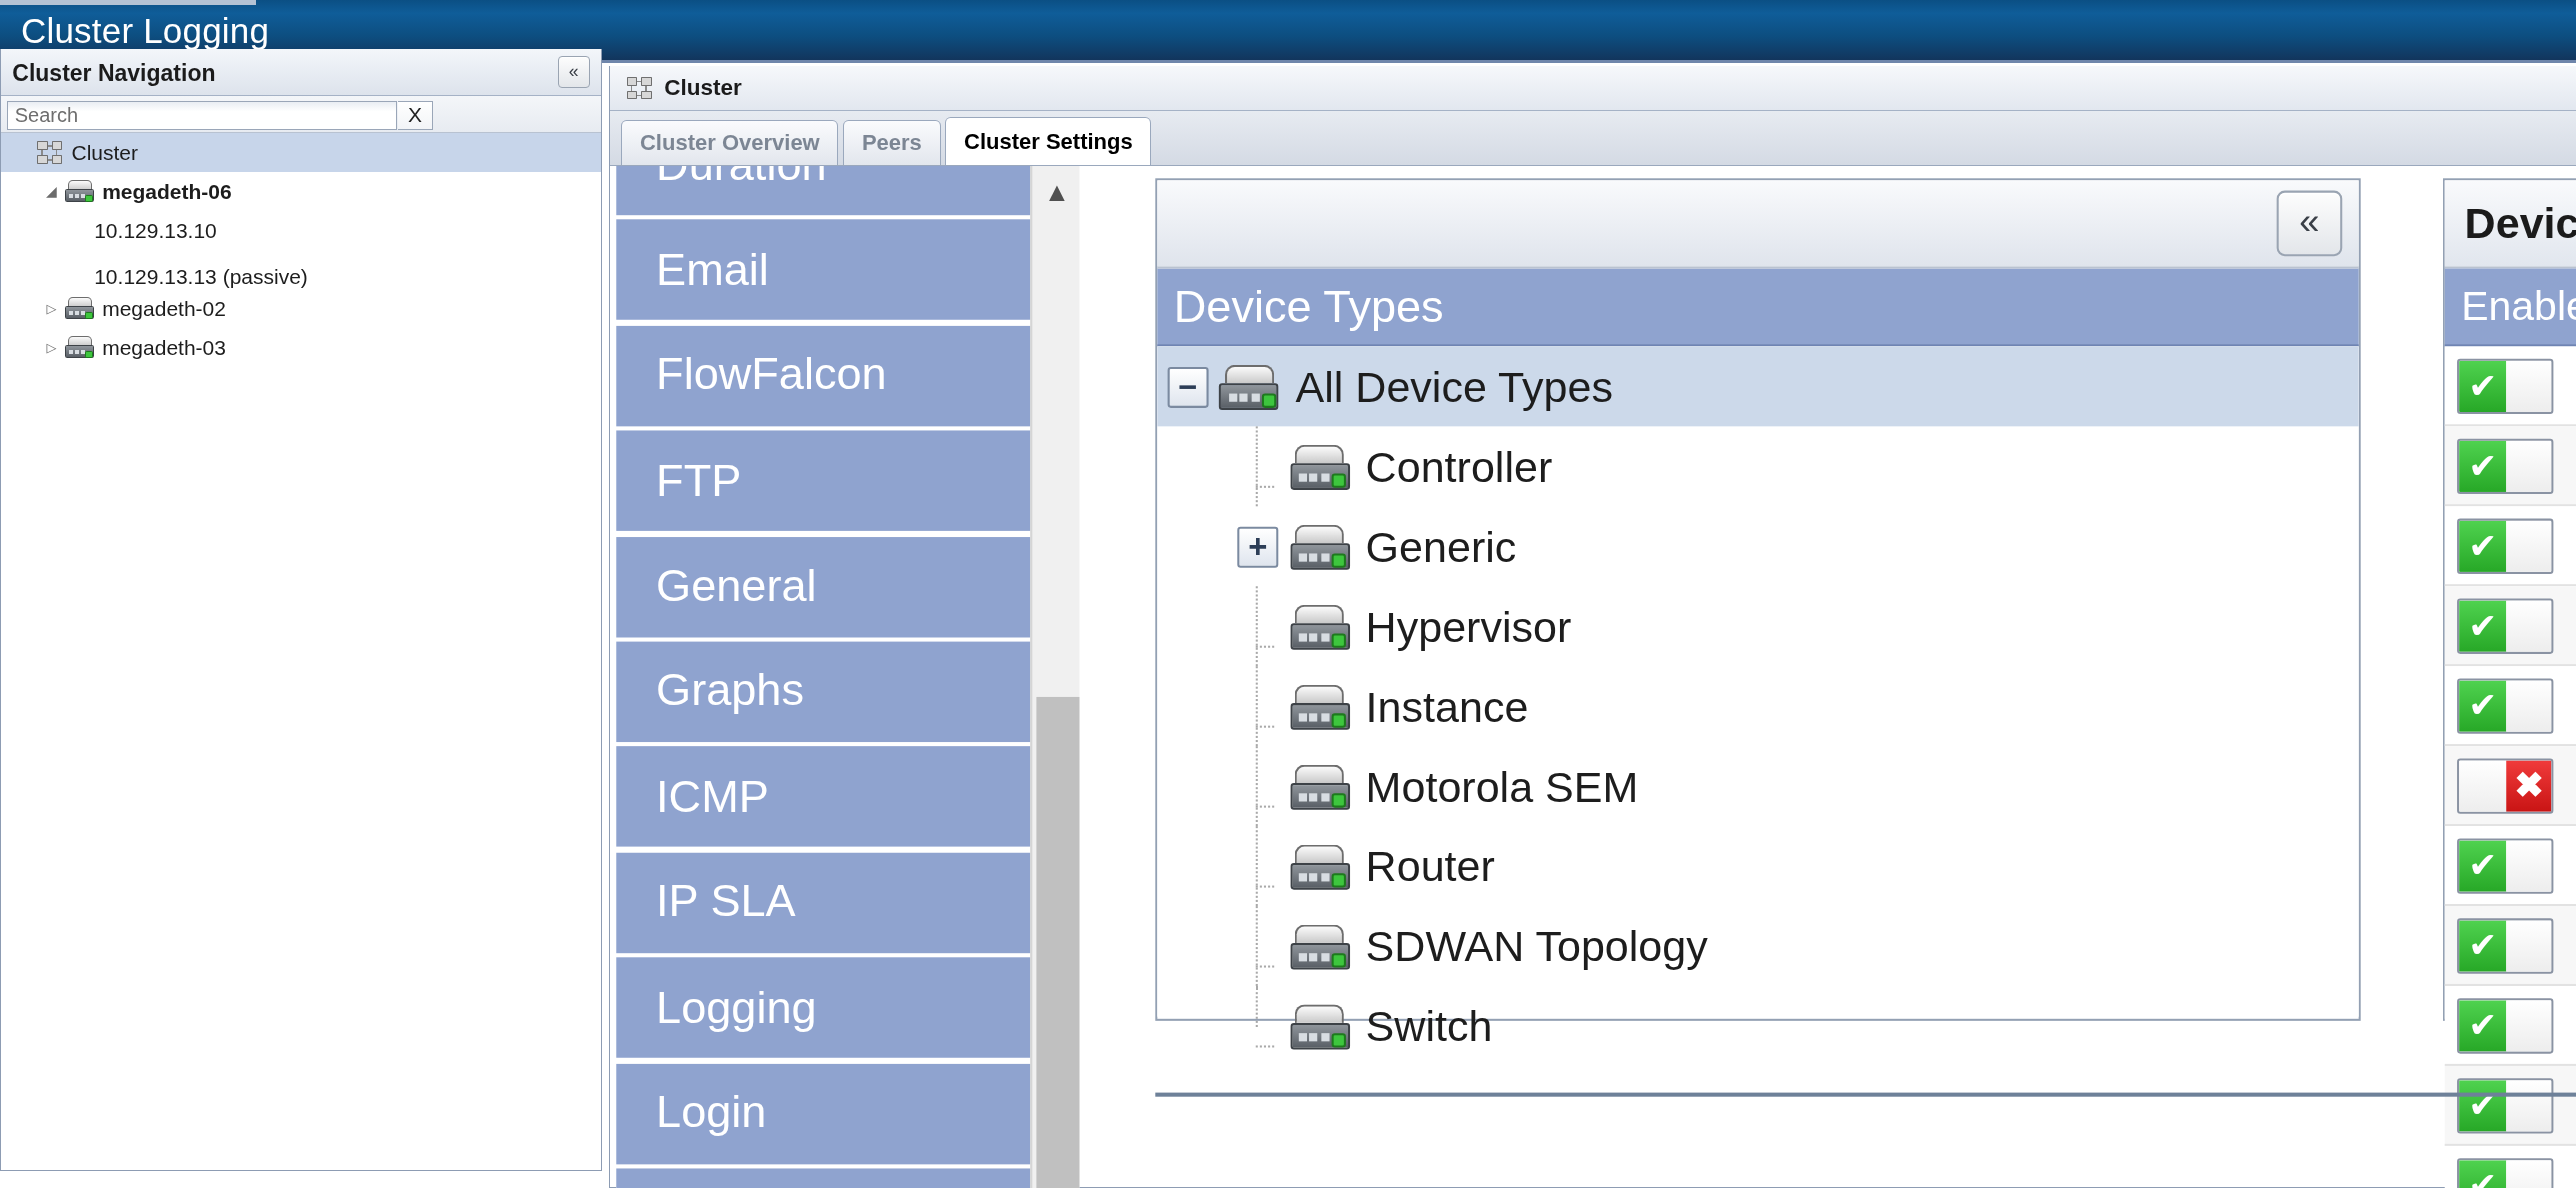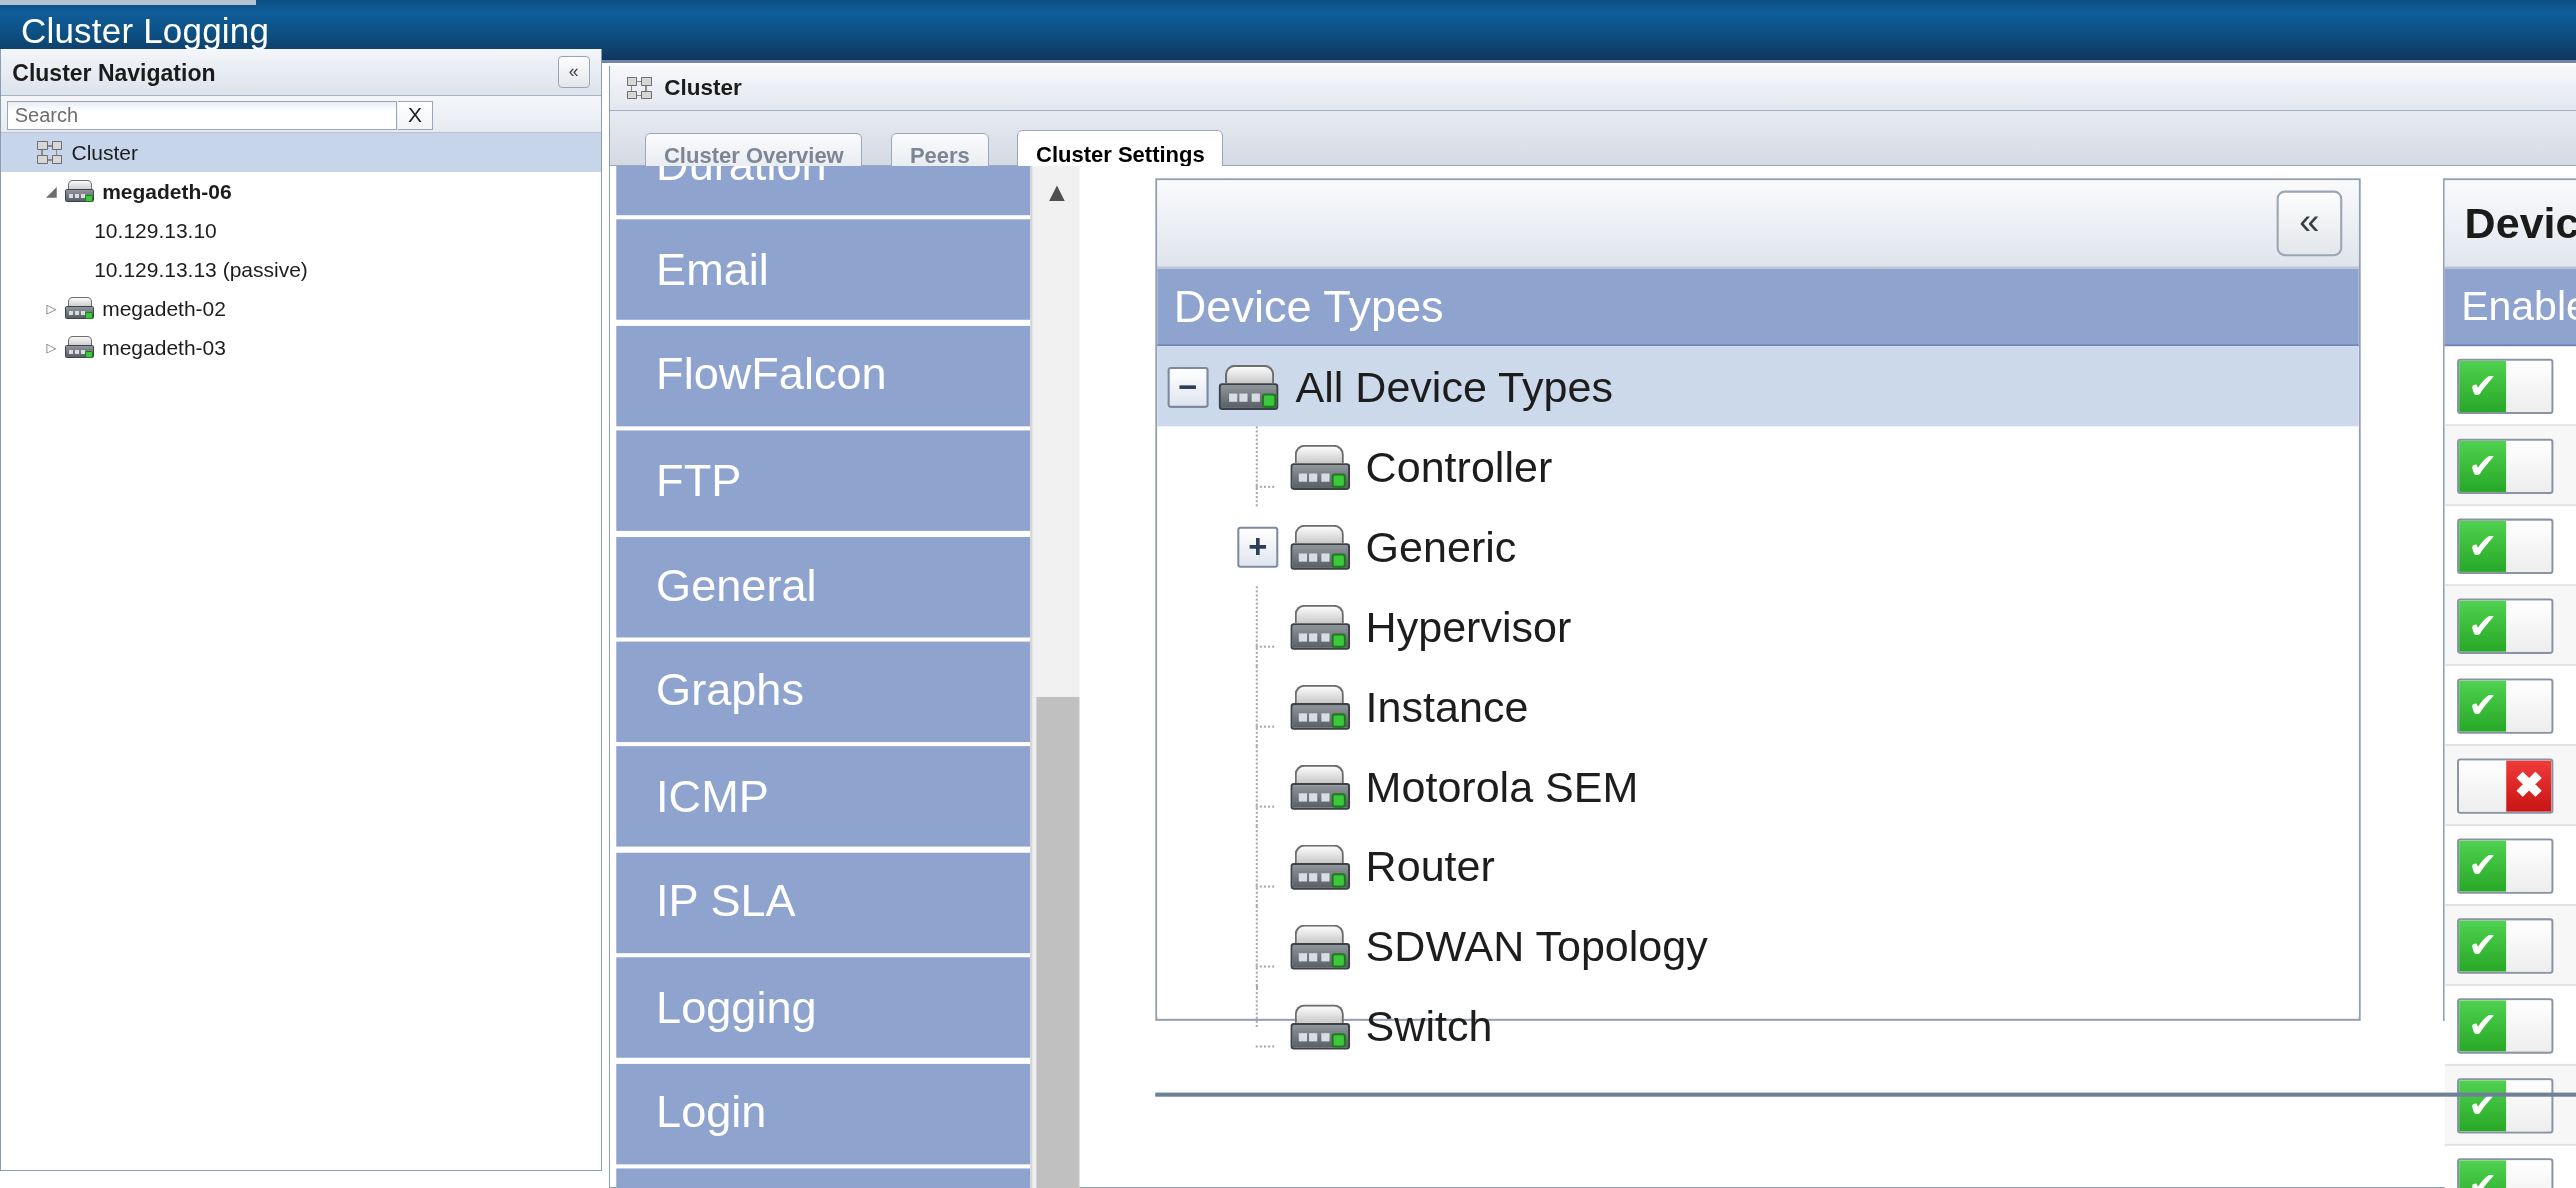--- a/index.html
+++ b/index.html
@@ -157,21 +157,21 @@
     padding-left:11.3px; display:flex; align-items:flex-end;
   }
   .tab{
     height:45px; margin-right:4.8px; padding:0 17.7px;
     display:flex; align-items:center;
     font-size:22px; font-weight:bold;
     border:0.8px solid #9aa8bd; border-bottom:none;
     border-radius:5.6px 5.6px 0 0;
     background: linear-gradient(180deg,#fafbfd 0%, #e2e6ed 100%);
     color:#7c8694;
-    position:relative; top:13px;margin-left:24px;
+    position:relative; top:0;
   }
   .tab.active{
     background:#ffffff; color:#000000;
     height:48px;
   }
 
   
   #content{
     position:relative; height:1021px; background:#ffffff;
   }
@@ -358,21 +358,21 @@
             <s></s>
           </span>
           <span class="led"></span>
         </span>
         <span>megadeth-06</span>
       </div>
       <div class="tree-row" style="padding-left: 69px;">
         <span class="tw empty">&nbsp;</span>
         <span>10.129.13.10</span>
       </div>
-      <div class="tree-row" style="padding-left: 69px;">
+      <div class="tree-row" style="padding-left: 69px; align-items: flex-end;">
         <span class="tw empty">&nbsp;</span>
         <span>10.129.13.13 (passive)</span>
       </div>
       <div class="tree-row" style="padding-left: 40px;">
         <span class="tw">▷</span>
         <span class="icon-server">
           <span class="top"></span>
           <span class="base">
             <s></s>
             <s></s>

